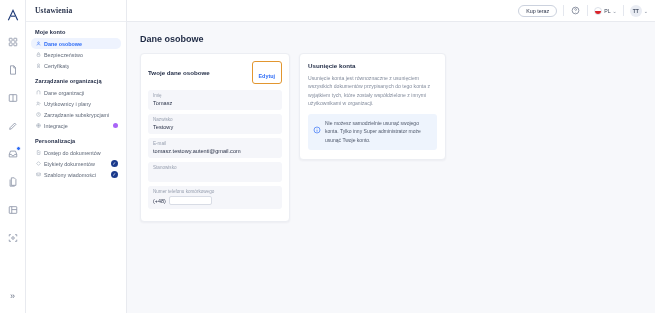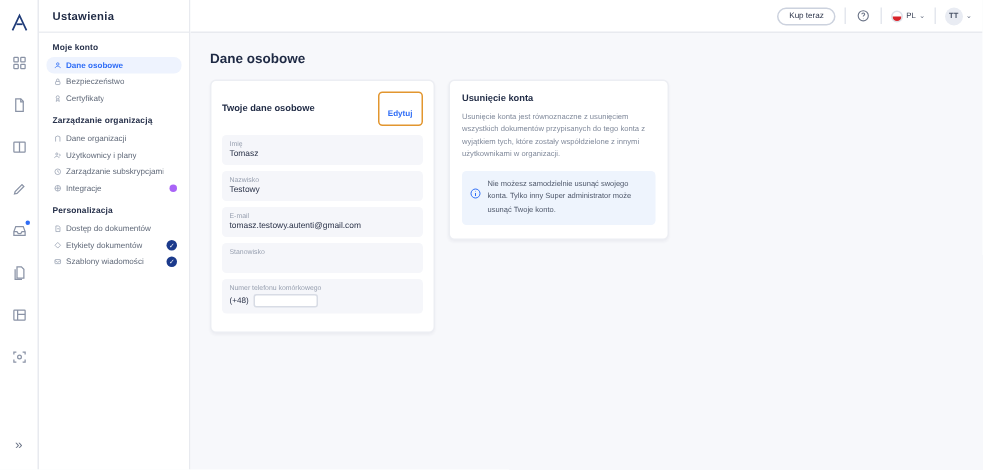--- a/index.html
+++ b/index.html
@@ -44,21 +44,21 @@
     background: #ffffff;
     border-right: 1px solid #e8eaef;
     display: flex; flex-direction: column;
   }
   .side-head {
     height: 22px; flex: 0 0 22px;
     display: flex; align-items: center;
     padding-left: 9px;
     border-bottom: 1px solid #eceef2;
   }
-  .side-title { font-size: 7.5px; font-weight: bold; color: #1f2a44; letter-spacing: .2px; }
+  .side-title { font-size: 7.5px; font-weight: bold; color: #1f2a44; letter-spacing: .2px; font-family: Liberation Serif, serif; }
   .side-body { padding: 7px 5px 0 5px; }
   .grp-title {
     font-size: 5.6px; font-weight: bold; color: #26304a;
     padding: 0 0 3px 4px; margin-top: 7px; letter-spacing: .1px;
   }
   .grp-title.first { margin-top: 0; }
   .nav-item {
     display: flex; align-items: center; gap: 3px;
     height: 11px; border-radius: 5px;
     padding: 0 3px 0 4px;

